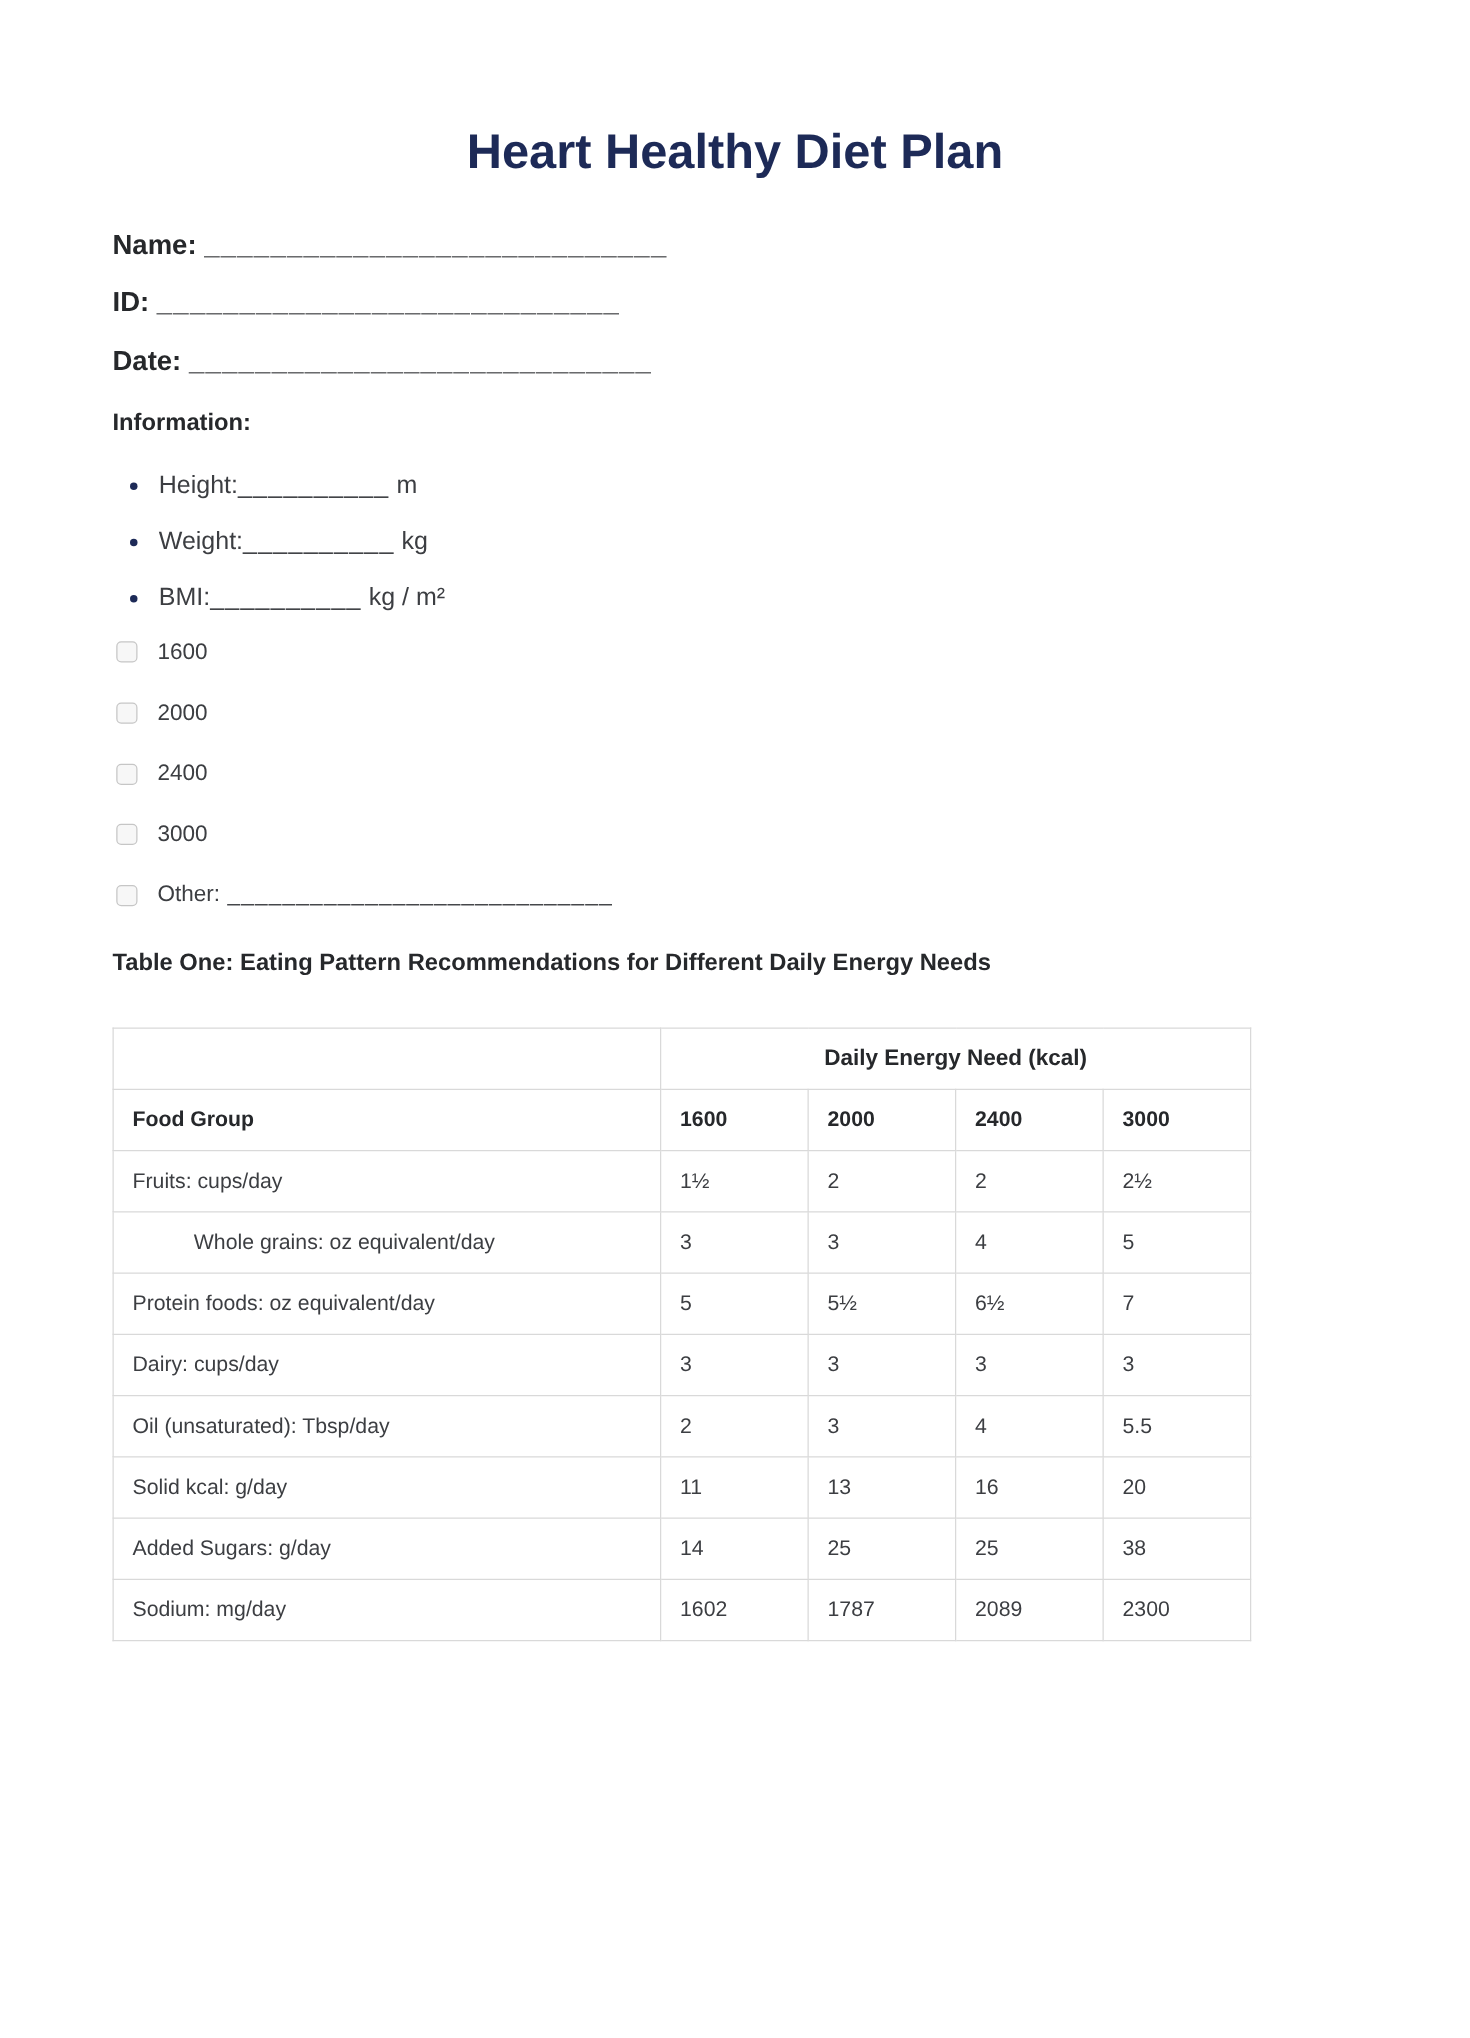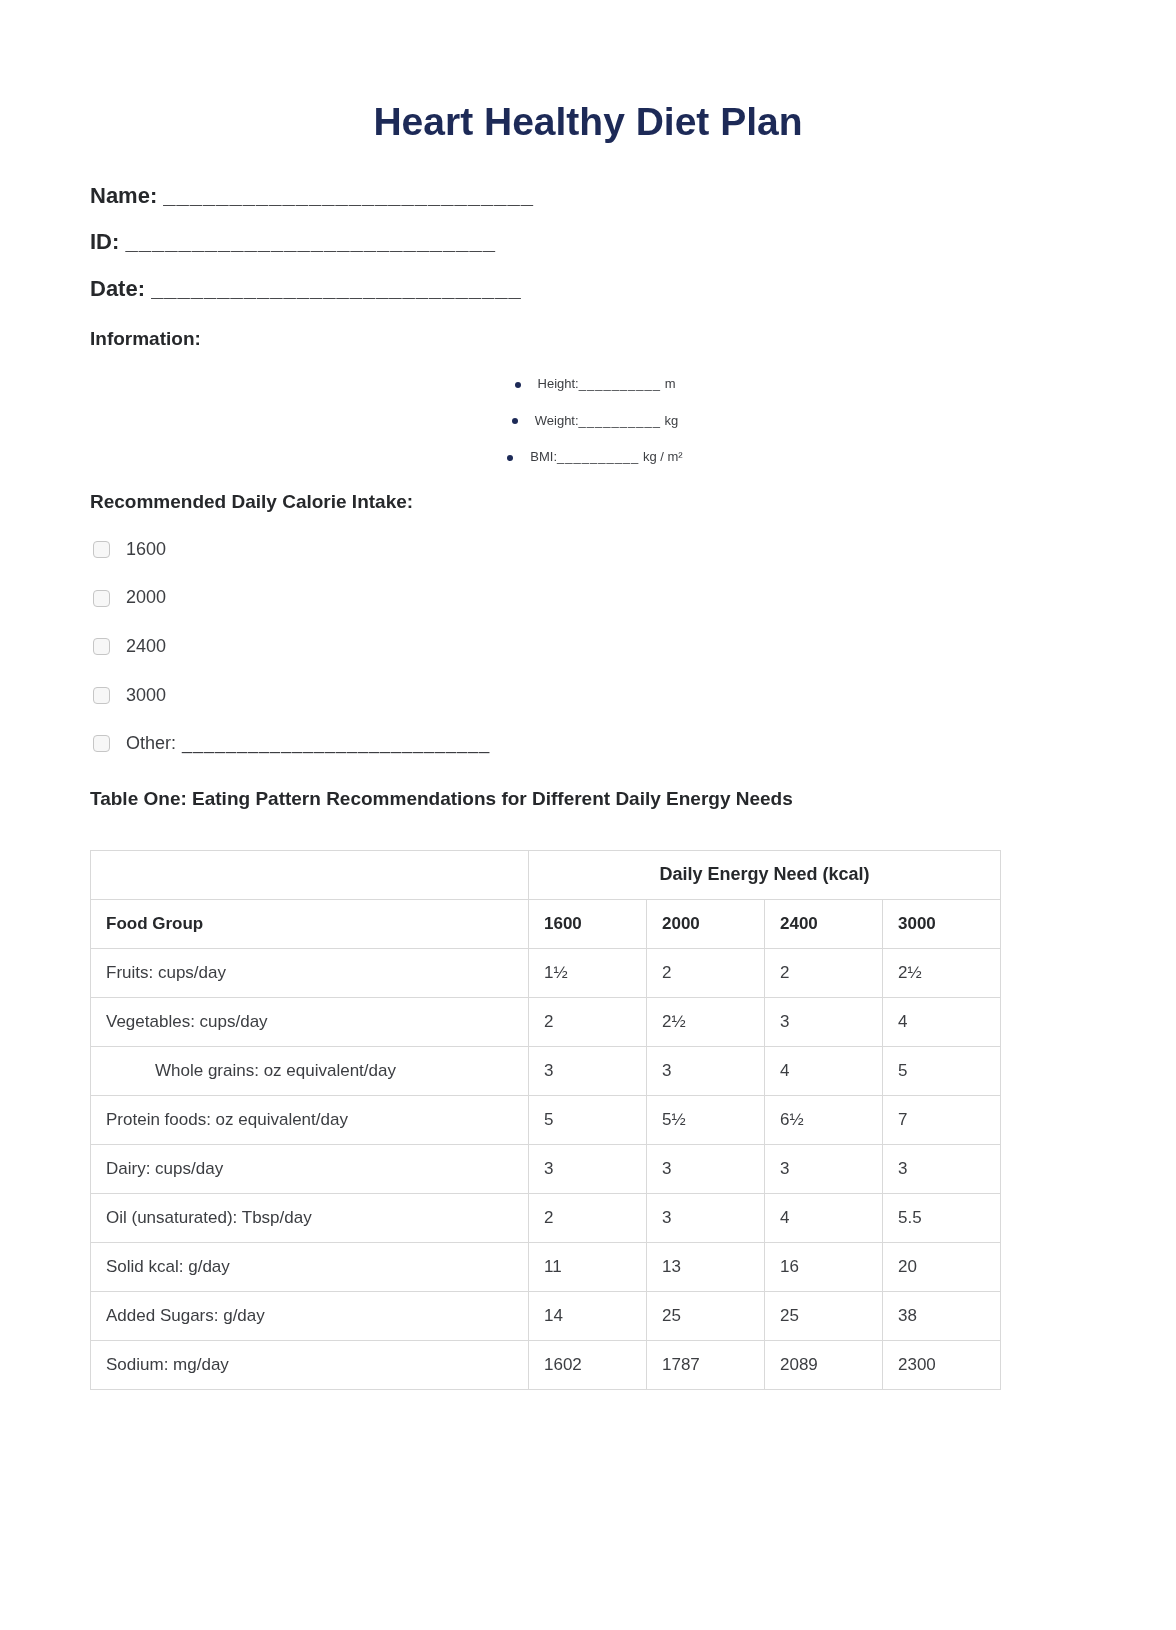--- a/index.html
+++ b/index.html
@@ -25,22 +25,22 @@
   .blank-line { font-weight:700; letter-spacing:1px; color:var(--heading-text,#26282b); }
 
   .section-heading {
     font-size:19px; font-weight:700; color:var(--heading-text,#26282b);
     margin:26px 0 26px 0;
   }
 
   .info-list { list-style:none; margin:0 0 6px 14px; }
   .info-item {
     display:flex; align-items:baseline;
-    font-size:13px; color:var(--body-text,#3c3e42);
-    margin-bottom:21px; line-height:1.2;justify-content:center;
+    font-size:20px; color:var(--body-text,#3c3e42);
+    margin-bottom:21px; line-height:1.2;
   }
   .bullet-dot {
     width:6px; height:6px; border-radius:50%;
     background:var(--title-navy,#1d2a57);
     margin-right:17px; flex:0 0 auto; align-self:center; margin-top:2px;
   }
   .info-blank { letter-spacing:1px; color:var(--body-text,#3c3e42); }
 
   .options { margin-top:20px; margin-bottom:8px; }
   .option-row {
@@ -110,21 +110,20 @@
         <span class="info-unit">&nbsp;kg</span>
       </li>
       <li class="info-item">
         <span class="bullet-dot"></span>
         <span class="info-label">BMI: </span>
         <span class="info-blank">__________</span>
         <span class="info-unit">&nbsp;kg / m²</span>
       </li>
     </ul>
 
-  <div class="section-heading">Recommended Daily Calorie Intake:</div>
   <div id="calorie-options" class="options">
       <label class="option-row">
         <span class="checkbox"></span>
         <span class="option-label">1600</span>
       </label>
       <label class="option-row">
         <span class="checkbox"></span>
         <span class="option-label">2000</span>
       </label>
       <label class="option-row">
@@ -167,27 +166,20 @@
       </thead>
       <tbody>
         <tr>
           <td class="label-cell">Fruits: cups/day</td>
           <td class="value-cell">1½</td>
           <td class="value-cell">2</td>
           <td class="value-cell">2</td>
           <td class="value-cell">2½</td>
         </tr>
         <tr>
-          <td class="label-cell">Vegetables: cups/day</td>
-          <td class="value-cell">2</td>
-          <td class="value-cell">2½</td>
-          <td class="value-cell">3</td>
-          <td class="value-cell">4</td>
-        </tr>
-        <tr>
           <td class="label-cell indent">Whole grains: oz equivalent/day</td>
           <td class="value-cell">3</td>
           <td class="value-cell">3</td>
           <td class="value-cell">4</td>
           <td class="value-cell">5</td>
         </tr>
         <tr>
           <td class="label-cell">Protein foods: oz equivalent/day</td>
           <td class="value-cell">5</td>
           <td class="value-cell">5½</td>

